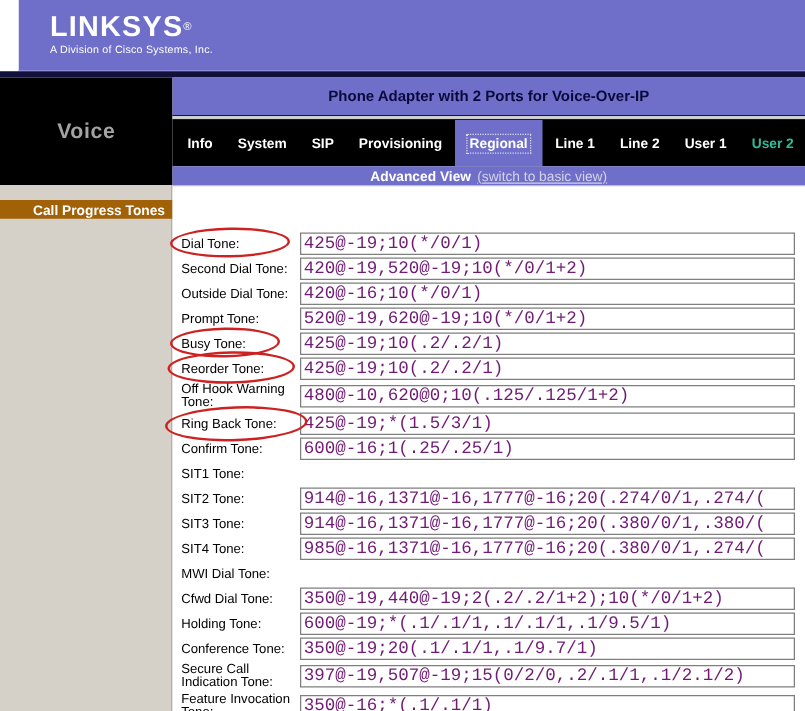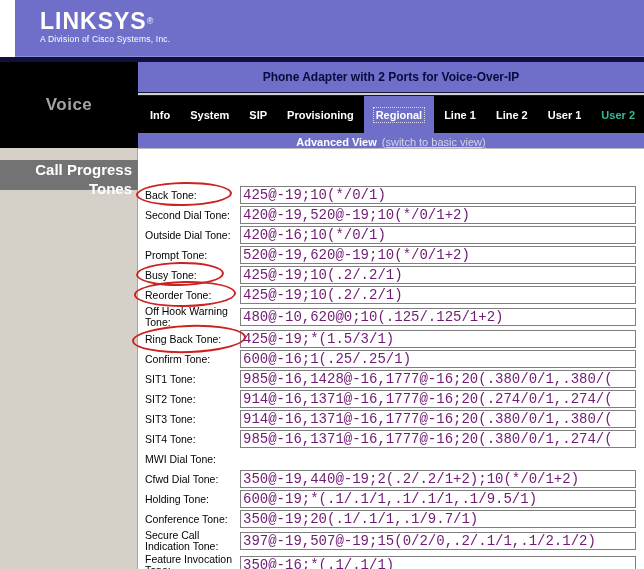--- a/index.html
+++ b/index.html
@@ -35,22 +35,22 @@
   .tab.active .tab-label { outline:1px dotted #d8d8ee; padding:1px 2px; }
   .tab.highlight { color:#33bb99; }
   .adv-bar { position:absolute; left:138px; top:133px; right:0; height:17px; background:#6f6fca;
              display:flex; align-items:center; justify-content:center; font-size:11px; }
   .adv-bar b { color:#fff; margin-right:5px; }
   .adv-bar a { color:#d4d4e6; text-decoration:underline; cursor:pointer; }
 
   
   .side { position:absolute; left:0; top:148px; width:138px; bottom:0; background:#d5d1c9;
           border-right:1px solid #a8a49c; }
-  .group-label { position:absolute; left:0; top:160px; width:138px; height:30px; background:#737373;
-                 color:#fff; font-size:15px; font-weight:bold; text-align:right;
+  .group-label { position:absolute; left:0; top:160px; width:138px; height:15px; background:#a16207;
+                 color:#fff; font-size:11px; font-weight:bold; text-align:right;
                  line-height:19px; padding-right:6px; }
   .content { position:absolute; left:138px; top:148px; right:0; bottom:0; background:#fff;
              border-top:1px solid #bdbdbd; }
   .rows { position:absolute; left:7px; top:36px; right:0; }
 
   .row { position:relative; display:flex; align-items:center; height:20px; }
   .row.tall { height:24px; }
   .tone-label { width:95px; padding-right:4px; font-size:10.5px; line-height:11px; color:#000;
                 flex:none; }
   .tone-input { width:396px; height:18px; flex:none; border:1px solid #7f7f7f; background:#fff;
@@ -121,21 +121,21 @@
     <a>(switch to basic view)</a>
   </div>
 
   <div class="side"></div>
   <div class="group-label">Call Progress Tones</div>
 
   <div class="content">
     <div class="rows">
 
       <div class="row">
-        <span class="tone-label">Back Tone:</span>
+        <span class="tone-label">Dial Tone:</span>
         <input class="tone-input" value="425@-19;10(*/0/1)" style="">
         <span class="circ c-dial"></span>
       </div>
       <div class="row">
         <span class="tone-label">Second Dial Tone:</span>
         <input class="tone-input" value="420@-19,520@-19;10(*/0/1+2)" style="">
       </div>
       <div class="row">
         <span class="tone-label">Outside Dial Tone:</span>
         <input class="tone-input" value="420@-16;10(*/0/1)" style="">
@@ -162,21 +162,20 @@
         <span class="tone-label">Ring Back Tone:</span>
         <input class="tone-input" value="425@-19;*(1.5/3/1)" style="">
         <span class="circ c-ring"></span>
       </div>
       <div class="row">
         <span class="tone-label">Confirm Tone:</span>
         <input class="tone-input" value="600@-16;1(.25/.25/1)" style="">
       </div>
       <div class="row">
         <span class="tone-label">SIT1 Tone:</span>
-        <input class="tone-input" value="985@-16,1428@-16,1777@-16;20(.380/0/1,.380/(" style="">
       </div>
       <div class="row">
         <span class="tone-label">SIT2 Tone:</span>
         <input class="tone-input" value="914@-16,1371@-16,1777@-16;20(.274/0/1,.274/(" style="">
       </div>
       <div class="row">
         <span class="tone-label">SIT3 Tone:</span>
         <input class="tone-input" value="914@-16,1371@-16,1777@-16;20(.380/0/1,.380/(" style="">
       </div>
       <div class="row">

